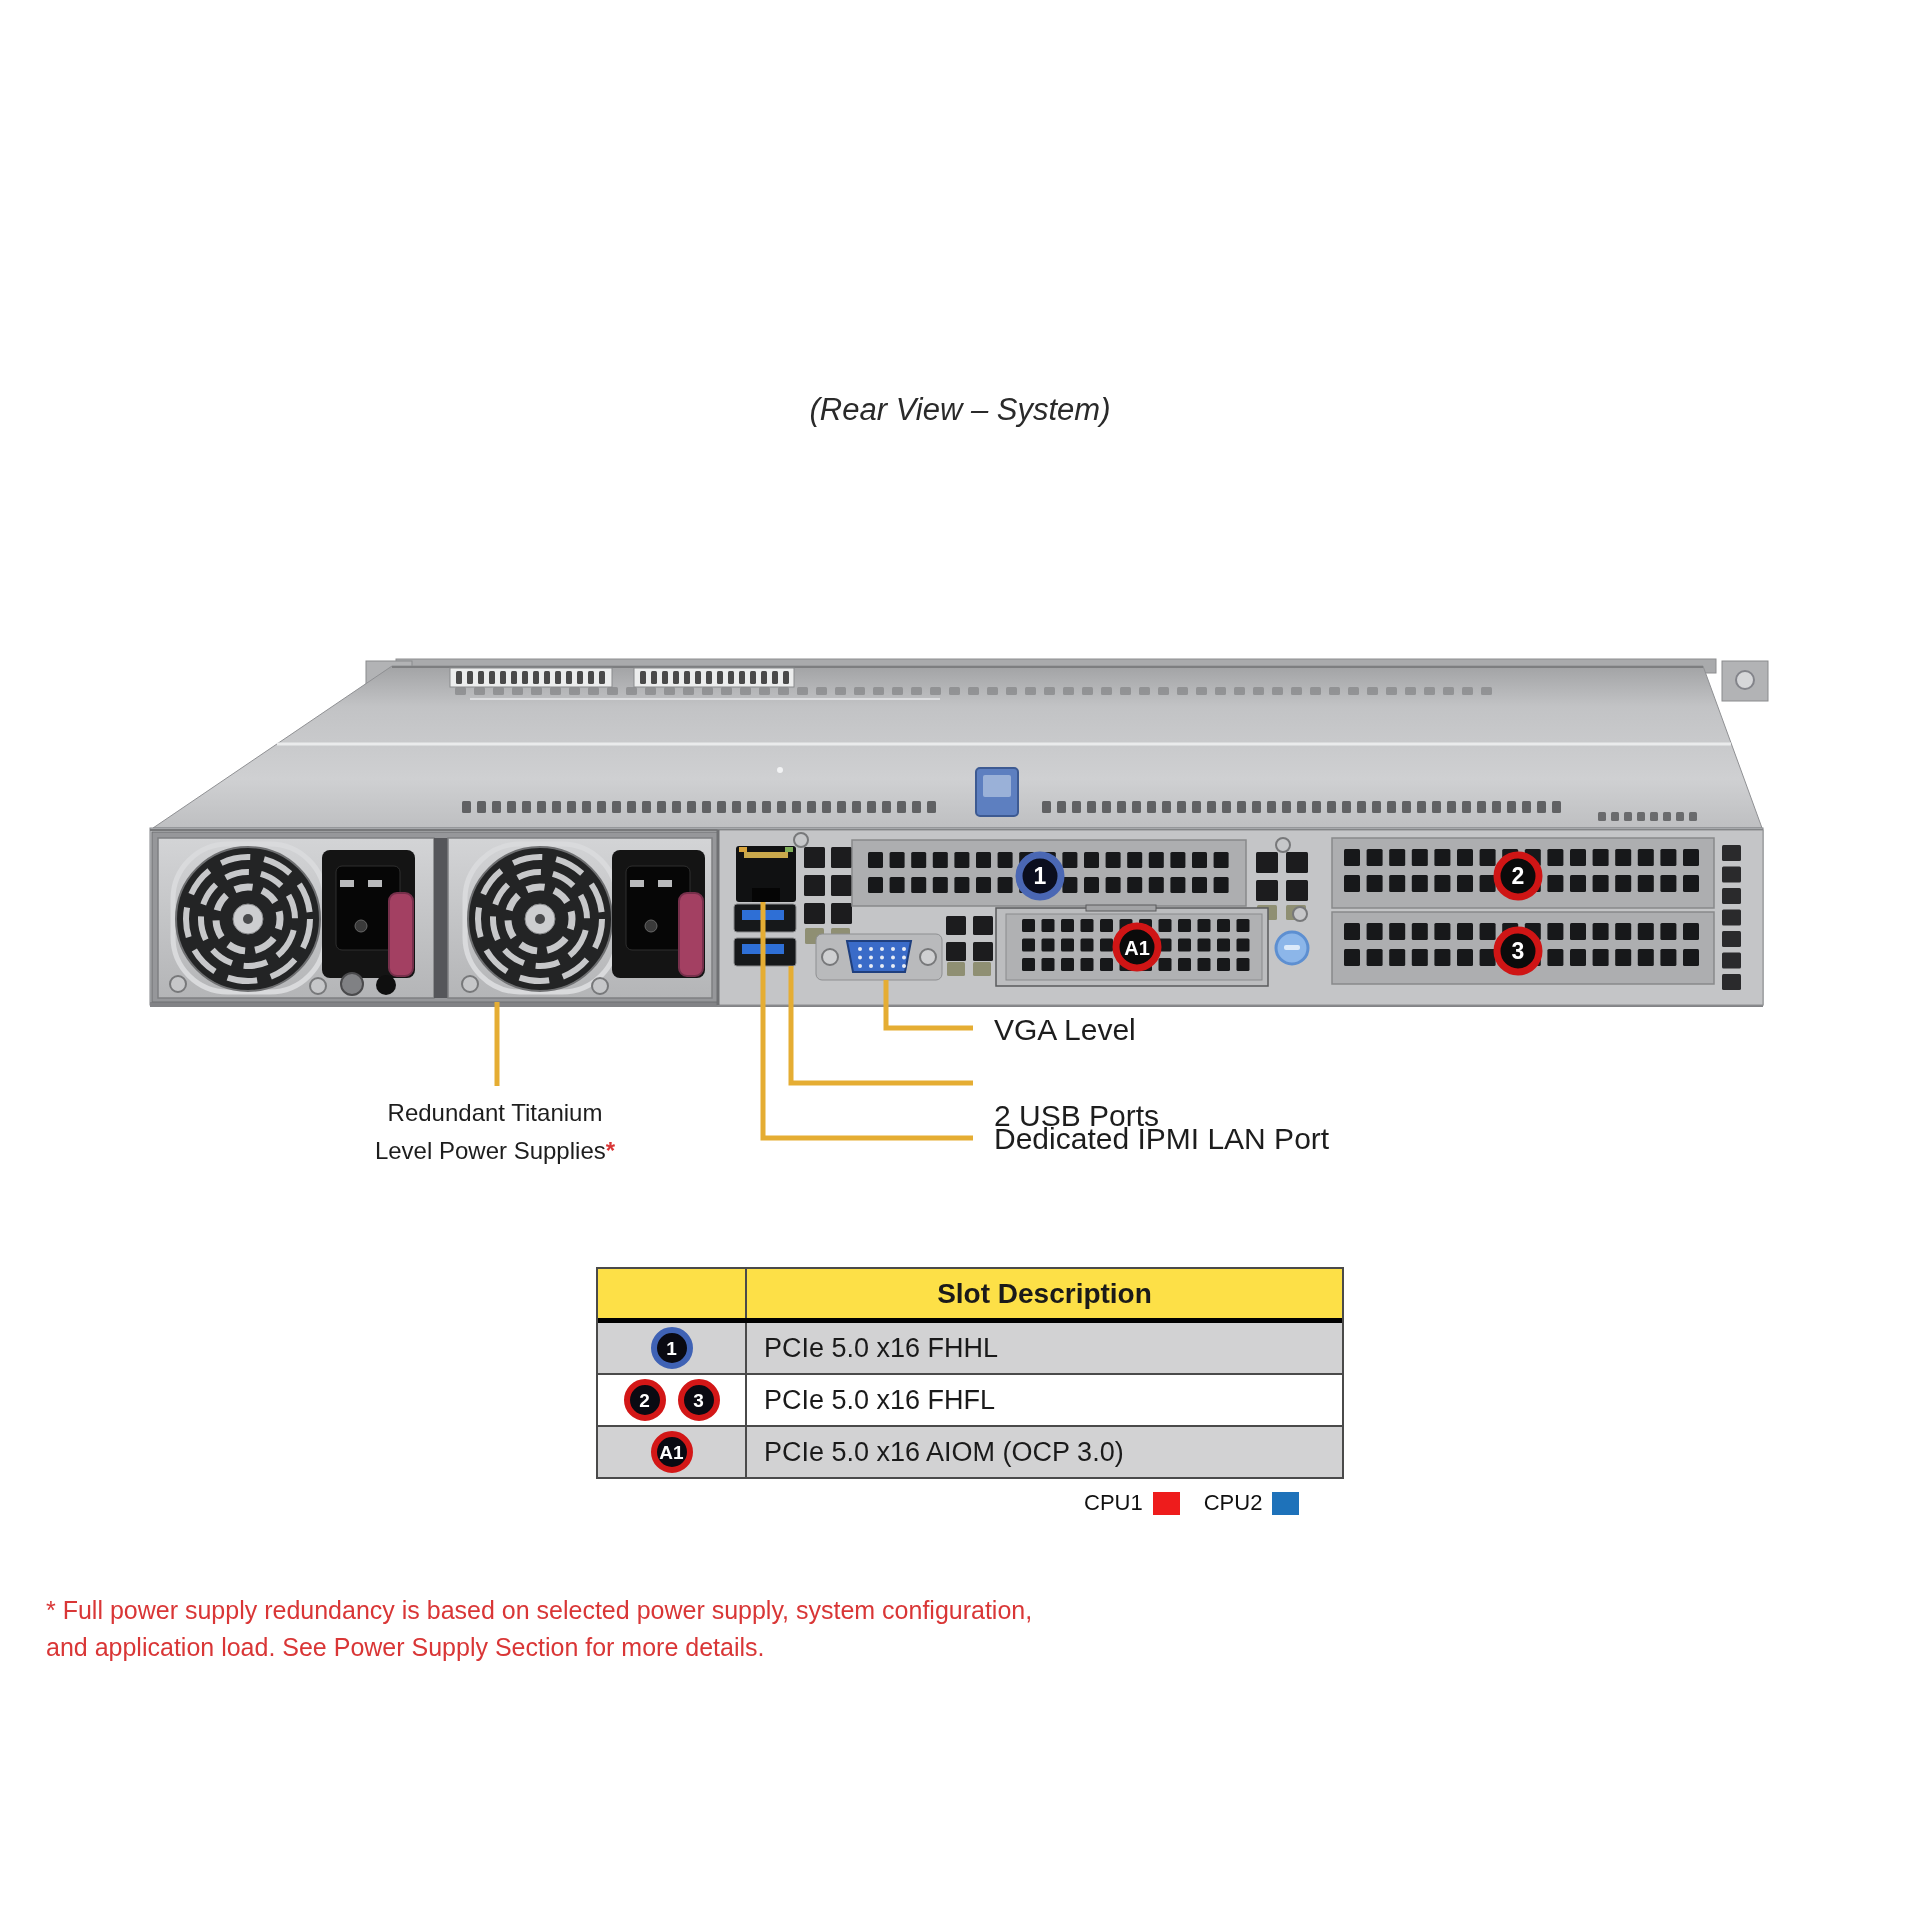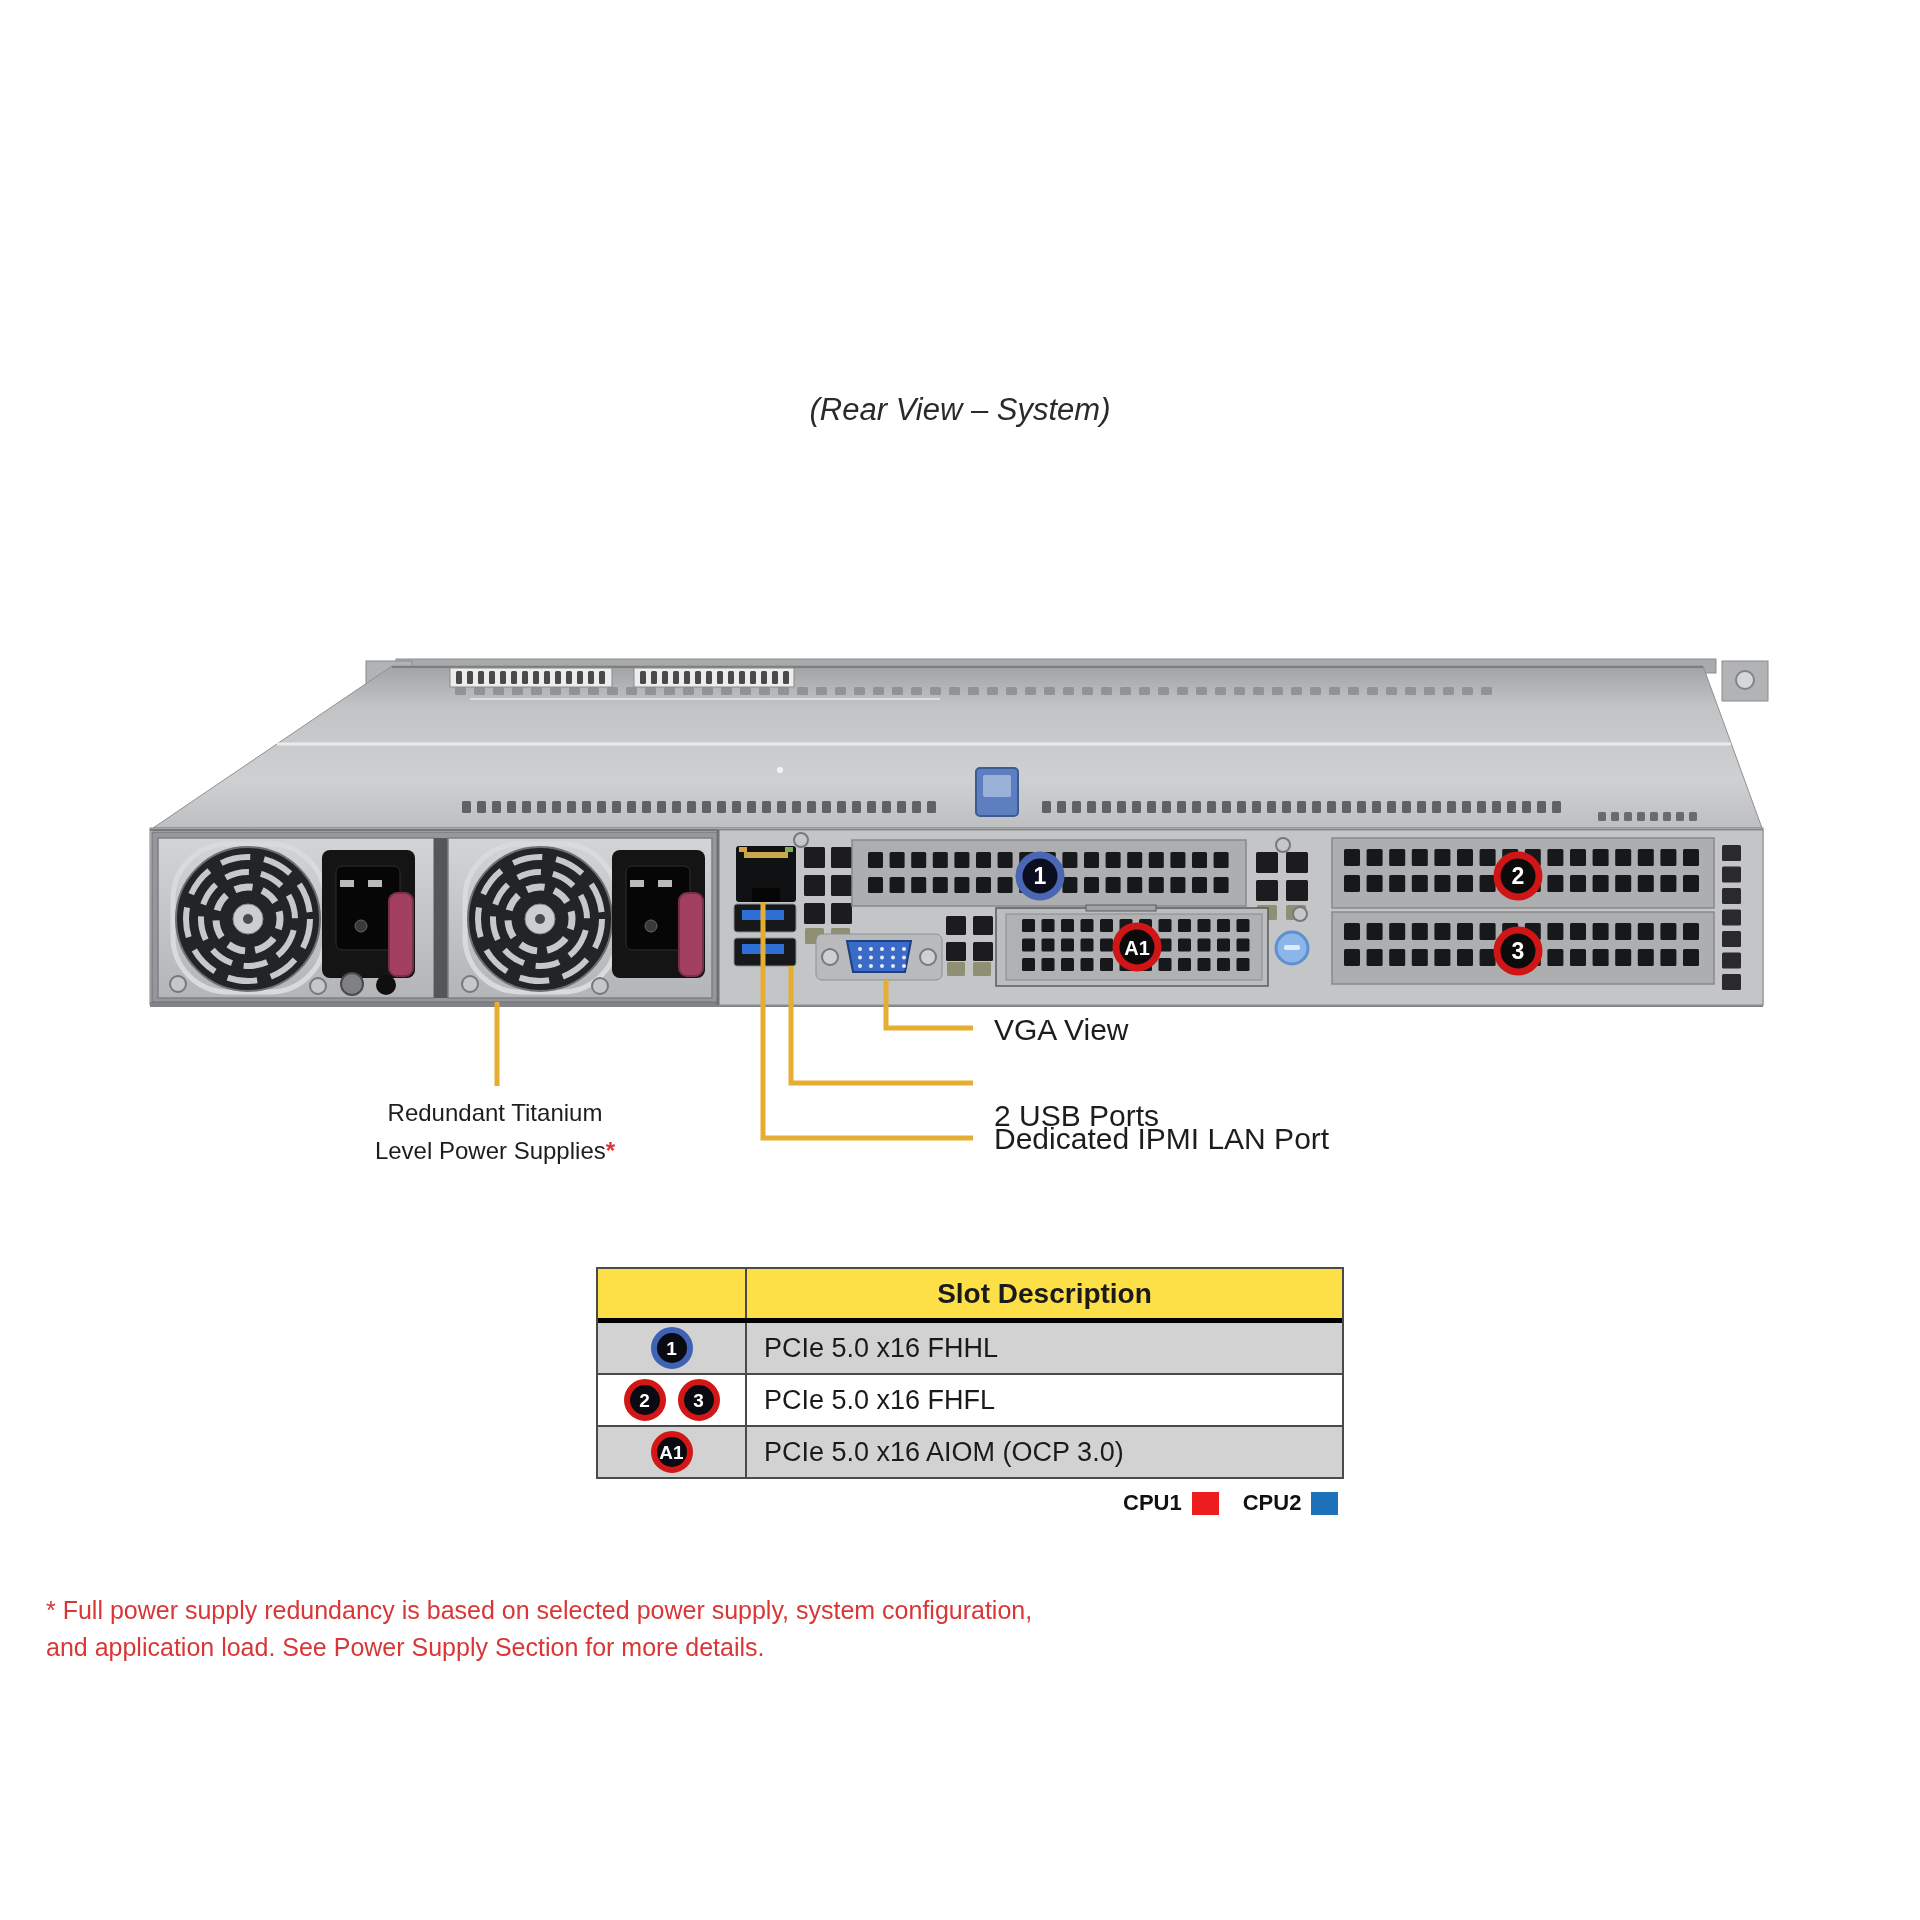--- a/index.html
+++ b/index.html
@@ -27,22 +27,22 @@
   .t-header .desc-cell{justify-content:center;padding-left:0;font-weight:bold;font-size:28px;}
   .row-gray{background:#d2d2d3;}
   .row-white{background:#ffffff;}
   .badge{width:30px;height:30px;border-radius:50%;background:#0a0a12;color:#fff;
          display:flex;align-items:center;justify-content:center;
          font-size:19px;font-weight:bold;line-height:1;}
   .badge-blue{border:6px solid #3f62b5;}
   .badge-red{border:6px solid #d31717;}
 
   
-  #cpu-legend{position:absolute;left:1123px;top:1490px;z-index:3;display:flex;align-items:center;gap:10px;
-              font-size:22px;font-weight:bold;color:#111;}
+  #cpu-legend{position:absolute;left:1084px;top:1490px;z-index:3;display:flex;align-items:center;gap:10px;
+              font-size:22px;font-weight:normal;color:#111;}
   .swatch{width:27px;height:23px;display:inline-block;}
   #legend-gap{width:4px;}
 
   
   #footnote{position:absolute;left:46px;top:1592px;z-index:3;font-size:25px;line-height:37px;
             color:#d93636;white-space:nowrap;}
 </style>
 </head>
 <body>
 
@@ -608,21 +608,21 @@
     <g stroke="#e5ad33" stroke-width="5" fill="none">
       <path d="M497,1002 V1086"></path>
       <path d="M886,980 V1028 H973"></path>
       <path d="M791,966 V1083 H973"></path>
       <path d="M763,902 V1138 H973"></path>
     </g>
   </svg>
 
   <div id="title" class="txt">(Rear View – System)</div>
 
-  <div id="vga-label" class="txt callout-label">VGA View</div>
+  <div id="vga-label" class="txt callout-label">VGA Level</div>
   <div id="usb-label" class="txt callout-label">2 USB Ports</div>
   <div id="ipmi-label" class="txt callout-label">Dedicated IPMI LAN Port</div>
 
   <div id="psu-label" class="txt">
     <span>Redundant Titanium</span><br>
     <span>Level Power Supplies</span><span class="red-star">*</span>
   </div>
 
   <div id="slot-table">
     <div class="t-header">

